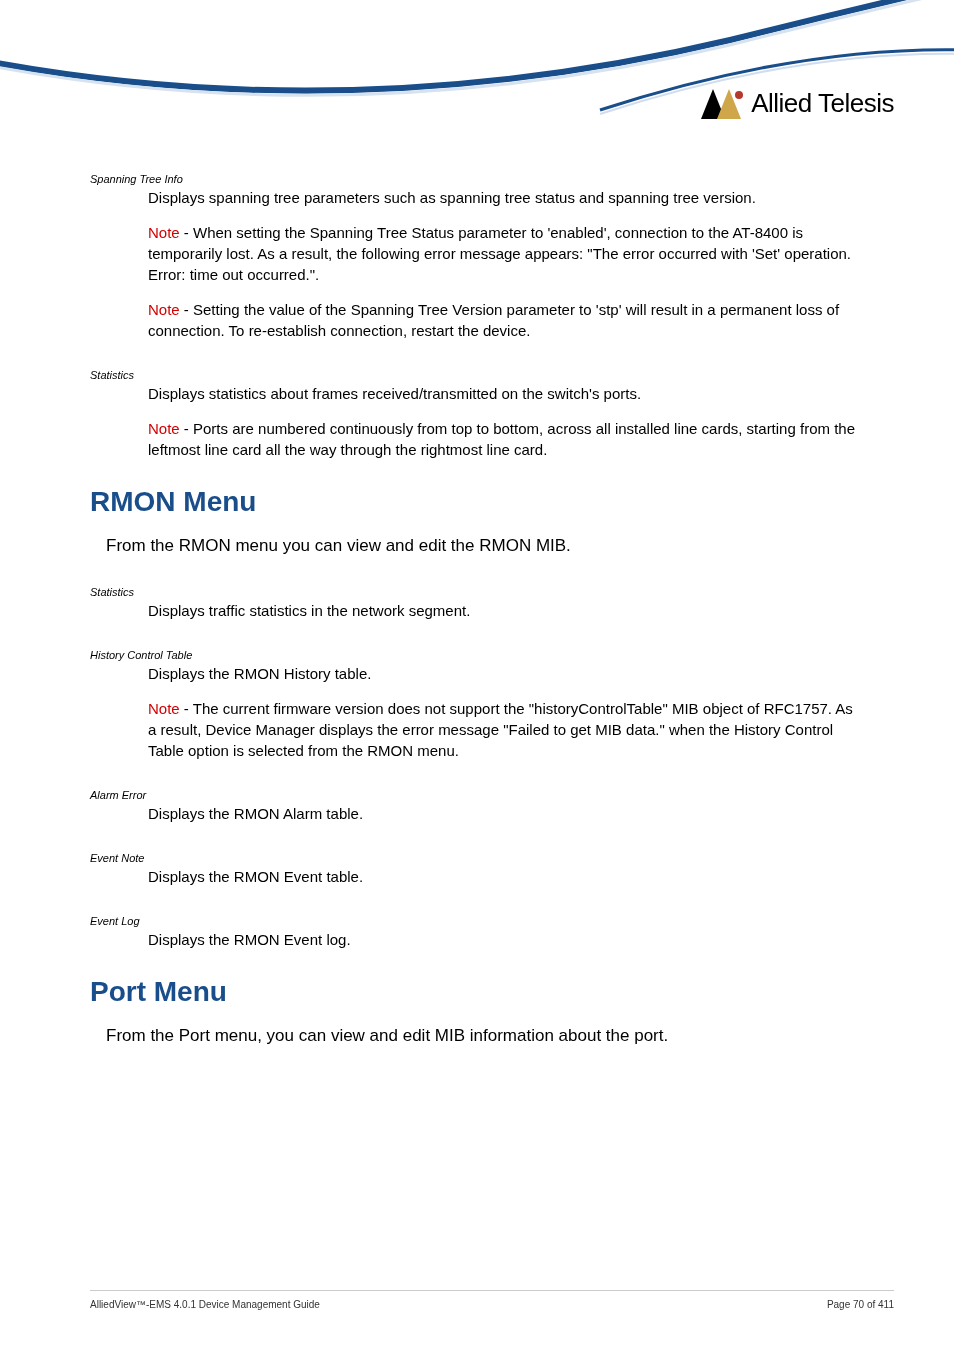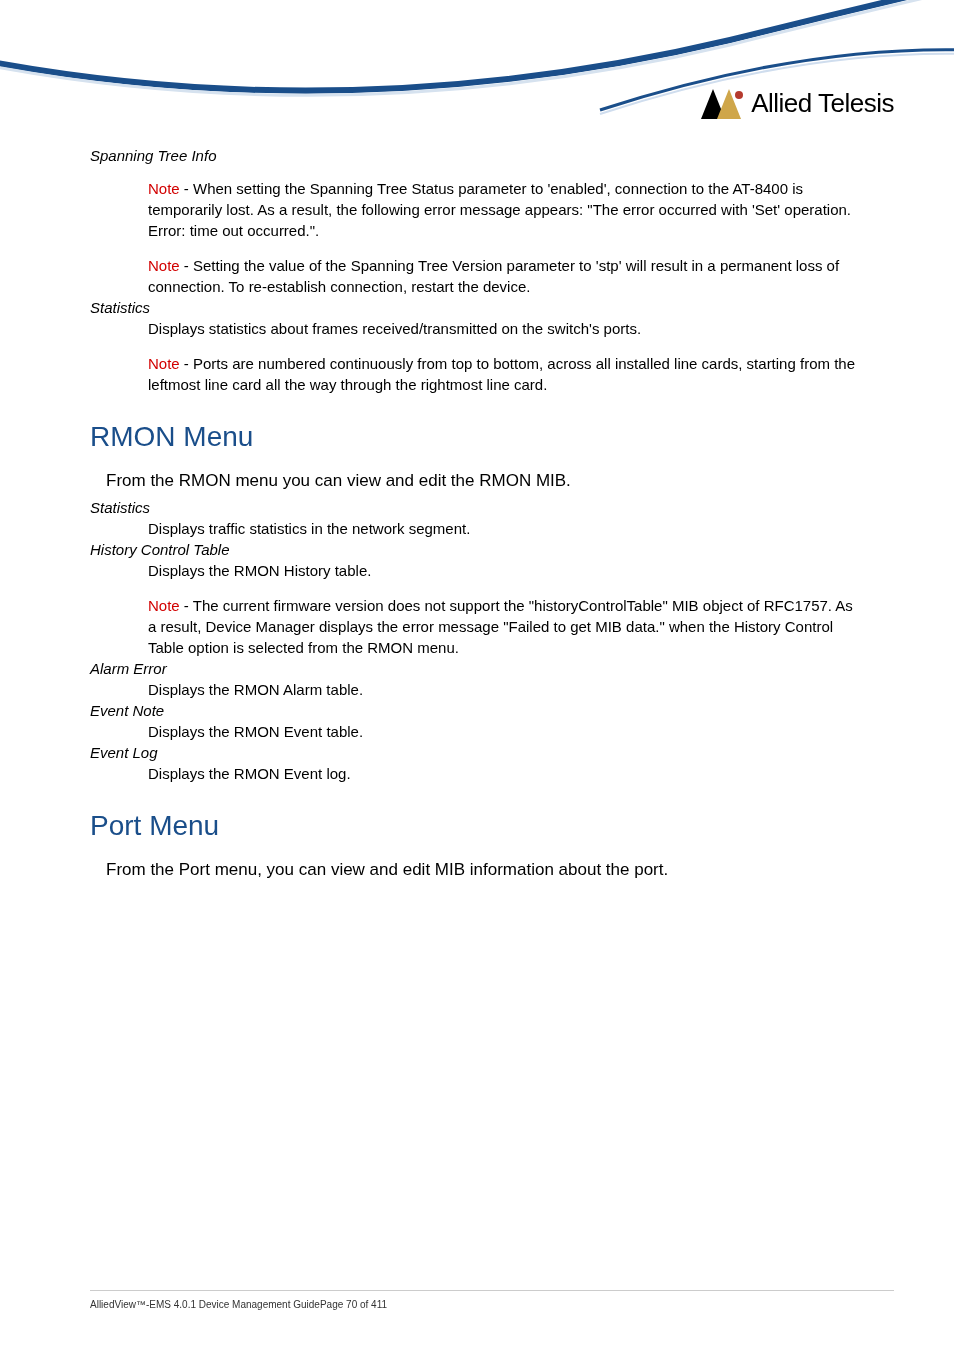--- a/index.html
+++ b/index.html
@@ -37,56 +37,56 @@
     font-size: 26px;
     font-weight: 400;
     color: #000;
     letter-spacing: -0.5px;
   }
   .content {
     padding-top: 145px;
   }
   .term {
     font-style: italic;
-    font-size: 15px;
-    margin-top: 2px;
+    font-size: 11px;
+    margin-top: 28px;
     margin-bottom: 2px;
   }
   .indent {
     margin-left: 58px;
     font-size: 15px;
     line-height: 1.4;
   }
   .para-gap {
     margin-top: 14px;
   }
   .note {
     color: #d20000;
     font-weight: 400;
   }
   h2.section {
     color: #1a4e8a;
     font-size: 28px;
-    font-weight: normal;
+    font-weight: bold;
     margin-top: 26px;
     margin-bottom: 16px;
   }
   .body-para {
     font-size: 17px;
     line-height: 1.4;
     margin: 10px 0 6px 16px;
   }
   .footer {
     position: absolute;
     bottom: 40px;
     left: 90px;
     right: 60px;
     padding-top: 8px;
     display: flex;
-    justify-content: flex-start;
+    justify-content: space-between;
     font-size: 10px;
     color: #333;
     border-top: 1px solid #ccc;
   }
 </style>
 </head>
 <body>
 
 <div class="page">
 
@@ -102,20 +102,21 @@
       <polygon points="0,30 12,0 24,30" fill="#000"></polygon>
       <polygon points="16,30 28,0 40,30" fill="#cfa64a"></polygon>
       <circle cx="38" cy="6" r="4" fill="#b53a2e"></circle>
     </svg>
     <span class="logo-text">Allied Telesis</span>
   </div>
 
   <div class="content">
 
     <div class="term">Spanning Tree Info</div>
+    <div class="indent">Displays spanning tree parameters such as spanning tree status and spanning tree version.</div>
     <div class="indent para-gap">
       <span class="note">Note</span><span> - When setting the Spanning Tree Status parameter to 'enabled', connection to the AT-8400 is temporarily lost. As a result, the following error message appears: "The error occurred with 'Set' operation. Error: time out occurred.".</span>
     </div>
     <div class="indent para-gap">
       <span class="note">Note</span><span> - Setting the value of the Spanning Tree Version parameter to 'stp' will result in a permanent loss of connection. To re-establish connection, restart the device.</span>
     </div>
 
     <div class="term">Statistics</div>
     <div class="indent">Displays statistics about frames received/transmitted on the switch's ports.</div>
     <div class="indent para-gap">

